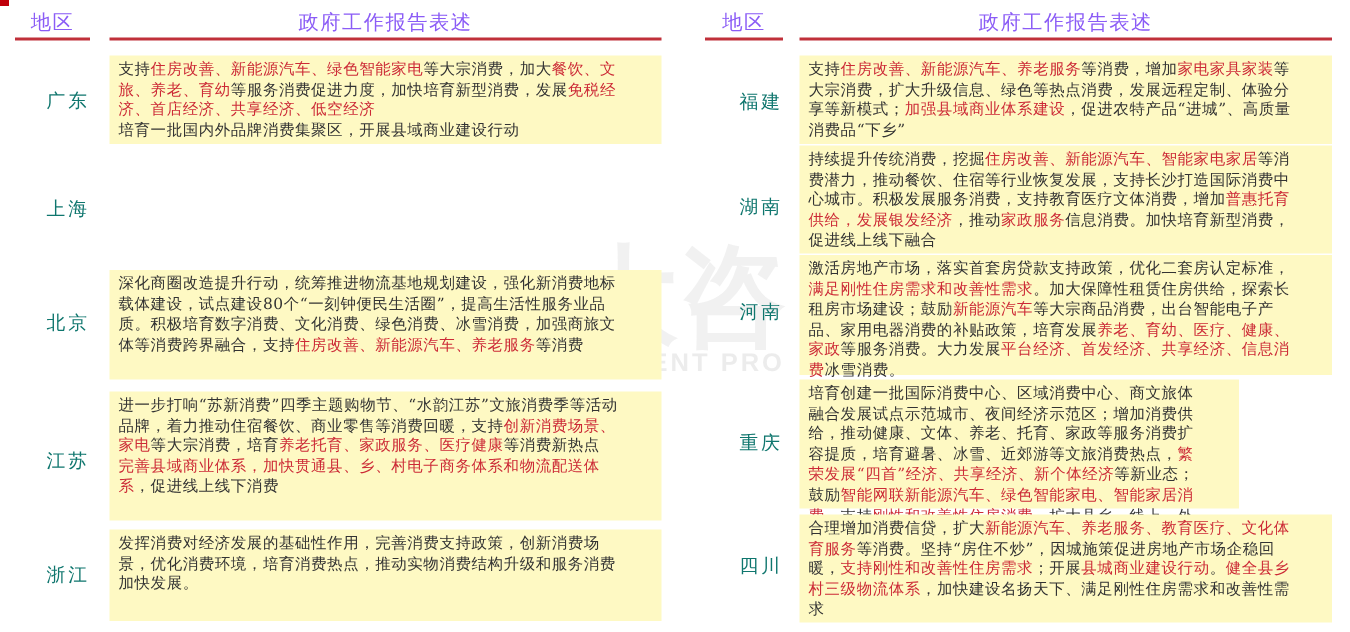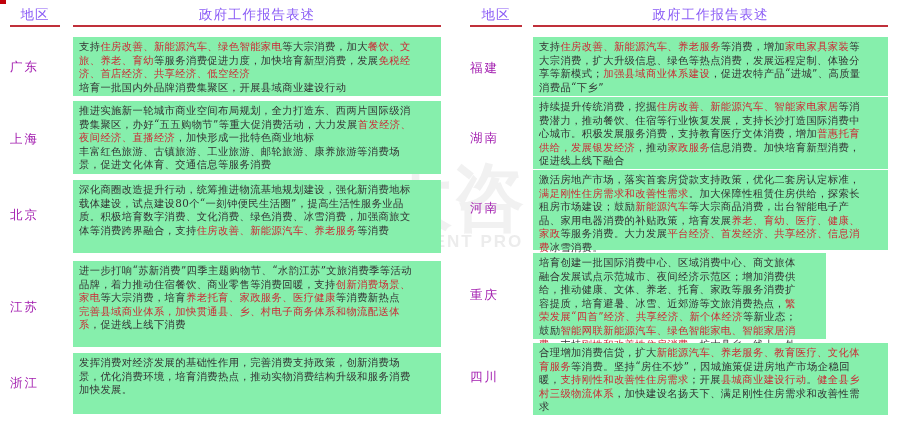--- a/index.html
+++ b/index.html
@@ -4,22 +4,22 @@
 <style>
   * { box-sizing: border-box; margin: 0; padding: 0; }
   html, body { width: 900px; height: 421px; background: #ffffff; overflow: hidden; }
   body { position: relative; font-family: "DejaVu Serif", "Liberation Serif", serif; color: #222; }
   .corner-mark { position: absolute; left: 0; top: 0; width: 6px; height: 4px; background: #c0000a; }
   .panel { position: absolute; top: 0; }
   .panel.left { left: 0; width: 450px; }
   .panel.right { left: 455px; width: 445px; }
   .hdr { position: absolute; top: 6px; height: 22px; font-size: 13.5px; letter-spacing: 1px; text-align: center; color: #8b5cf6; }
   .hdr-line { position: absolute; top: 25px; height: 2px; background: #c0303a; }
-  .region { position: absolute; font-size: 12.5px; letter-spacing: 2px; color: #a21caf; text-align: left; }
-  .box { position: absolute; background: #86efac; font-size: 10.3px; line-height: 13.6px; color: #333; padding: 3px 22px 3px 6px; letter-spacing: 0.4px; }
+  .region { position: absolute; font-size: 12.5px; letter-spacing: 2px; color: #0f766e; text-align: right; }
+  .box { position: absolute; background: #fef9c3; font-size: 10.3px; line-height: 13.6px; color: #333; padding: 3px 22px 3px 6px; letter-spacing: 0.4px; }
   .hl { color: #cc2a36; }
   .watermark { position: absolute; font-family: "Liberation Sans", sans-serif; color: rgba(200,200,200,0.35); font-weight: bold; pointer-events: none; }
 </style>
 </head>
 <body>
 
 <div class="corner-mark"></div>
 
 <div class="watermark" style="left:380px;top:150px;font-size:72px;color:rgba(205,205,205,0.28);font-family:'DejaVu Sans',sans-serif;">大咨</div>
 <div class="watermark" style="left:330px;top:232px;font-size:17px;letter-spacing:2px;white-space:pre;">MANAGEMENT PRO      GROUP</div>
@@ -27,21 +27,20 @@
 <div class="panel left" style="height:421px;">
   <div class="hdr" style="left:10px;width:50px;">地区</div>
   <div class="hdr-line" style="left:10px;width:50px;"></div>
   <div class="hdr" style="left:73px;width:368px;">政府工作报告表述</div>
   <div class="hdr-line" style="left:73px;width:368px;"></div>
 
   <div class="region" style="left:10px;width:50px;top:59px;">广东</div>
   <div class="box" style="left:73px;top:37px;width:368px;height:59px;"><span>支持</span><span class="hl">住房改善、新能源汽车、绿色智能家电</span><span>等大宗消费，加大</span><span class="hl">餐饮、文旅、养老、育幼</span><span>等服务消费促进力度，加快培育新型消费，发展</span><span class="hl">免税经济、首店经济、共享经济、低空经济</span><br><span>培育一批国内外品牌消费集聚区，开展县域商业建设行动</span></div>
 
   <div class="region" style="left:10px;width:50px;top:131px;">上海</div>
-  <div class="box" style="left:73px;top:101px;width:368px;height:73px;"><span>推进实施新一轮城市商业空间布局规划，全力打造东、西两片国际级消费集聚区，办好“五五购物节”等重大促消费活动，大力发展</span><span class="hl">首发经济、夜间经济、直播经济</span><span>，加快形成一批特色商业地标</span><br><span>丰富红色旅游、古镇旅游、工业旅游、邮轮旅游、康养旅游等消费场景，促进文化体育、交通信息等服务消费</span></div>
 
   <div class="region" style="left:10px;width:50px;top:207px;">北京</div>
   <div class="box" style="left:73px;top:180px;width:368px;height:73px;"><span>深化商圈改造提升行动，统筹推进物流基地规划建设，强化新消费地标载体建设，试点建设80个“一刻钟便民生活圈”，提高生活性服务业品质。积极培育数字消费、文化消费、绿色消费、冰雪消费，加强商旅文体等消费跨界融合，支持</span><span class="hl">住房改善、新能源汽车、养老服务</span><span>等消费</span></div>
 
   <div class="region" style="left:10px;width:50px;top:299px;">江苏</div>
   <div class="box" style="left:73px;top:261px;width:368px;height:86px;"><span>进一步打响“苏新消费”四季主题购物节、“水韵江苏”文旅消费季等活动品牌，着力推动住宿餐饮、商业零售等消费回暖，支持</span><span class="hl">创新消费场景、家电</span><span>等大宗消费，培育</span><span class="hl">养老托育、家政服务、医疗健康</span><span>等消费新热点</span><br><span class="hl">完善县域商业体系，加快贯通县、乡、村电子商务体系和物流配送体系</span><span>，促进线上线下消费</span></div>
 
   <div class="region" style="left:10px;width:50px;top:375px;">浙江</div>
   <div class="box" style="left:73px;top:353px;width:368px;height:61px;"><span>发挥消费对经济发展的基础性作用，完善消费支持政策，创新消费场景，优化消费环境，培育消费热点，推动实物消费结构升级和服务消费加快发展。</span></div>
 </div>

